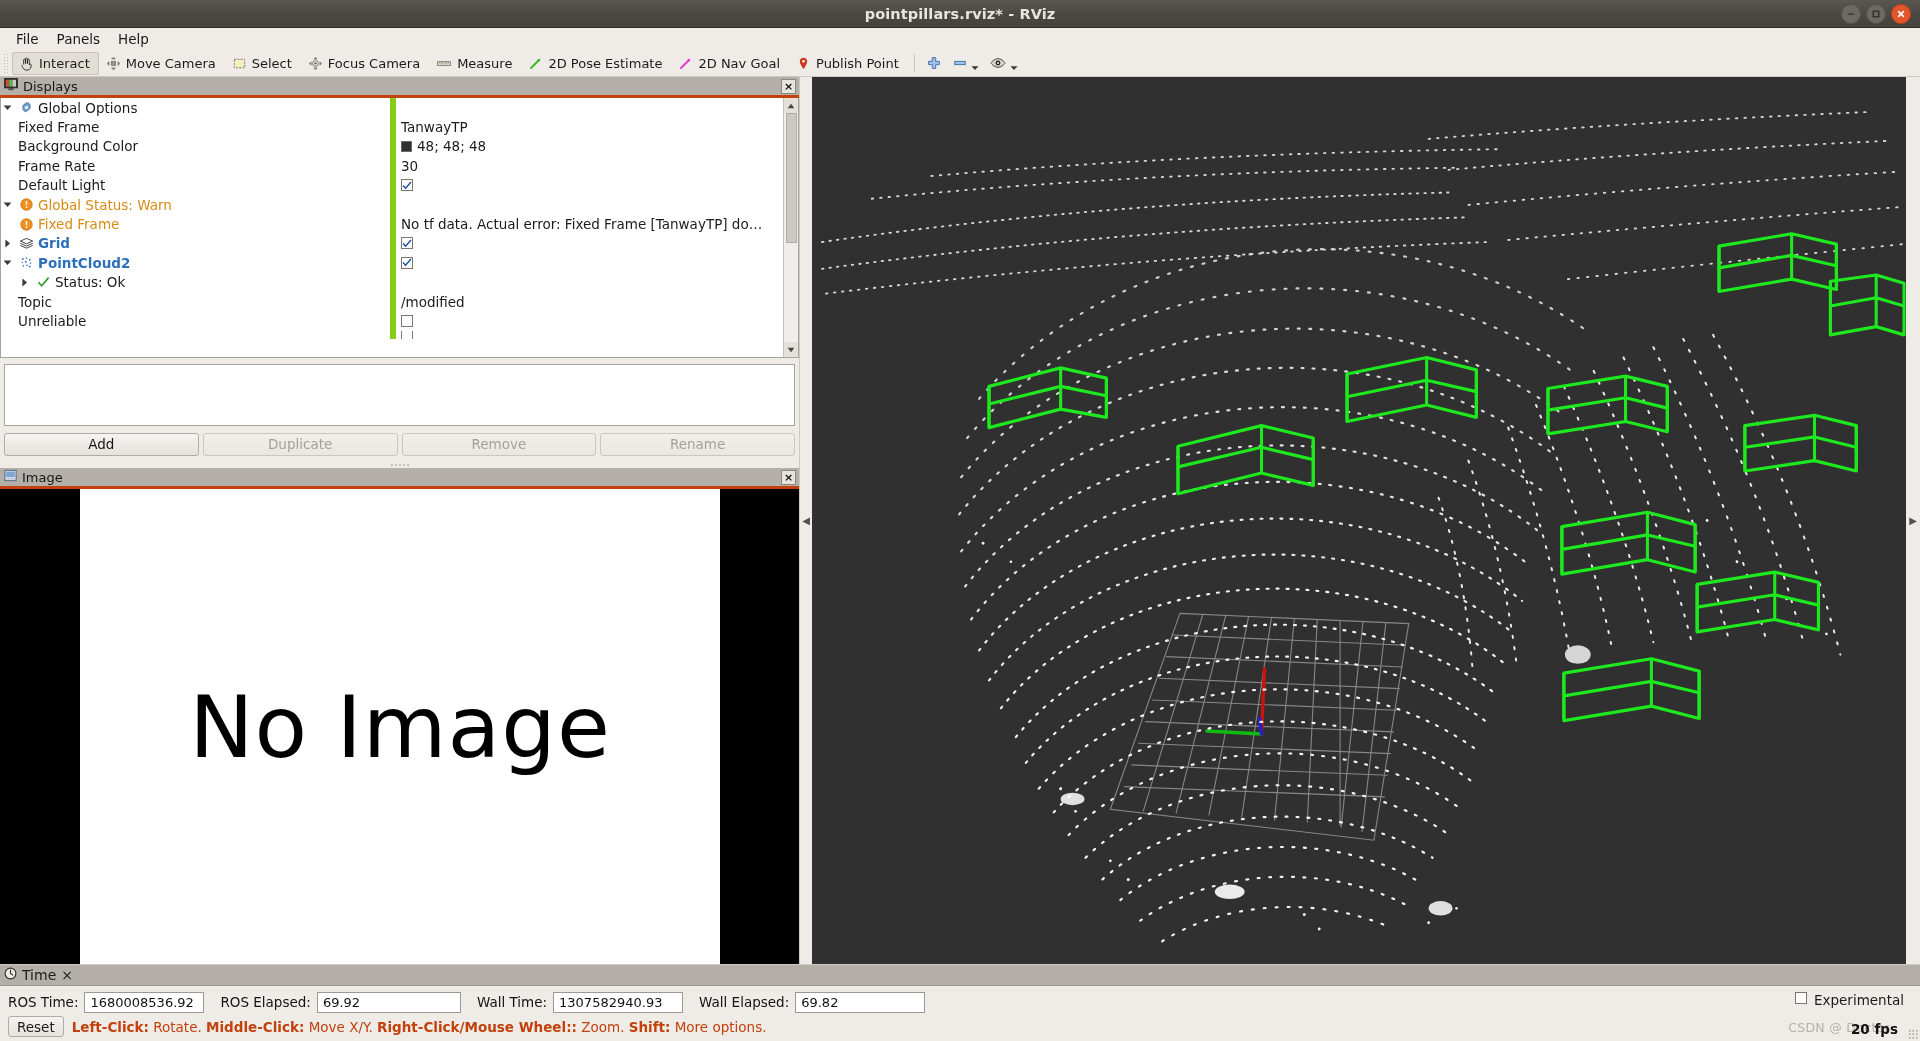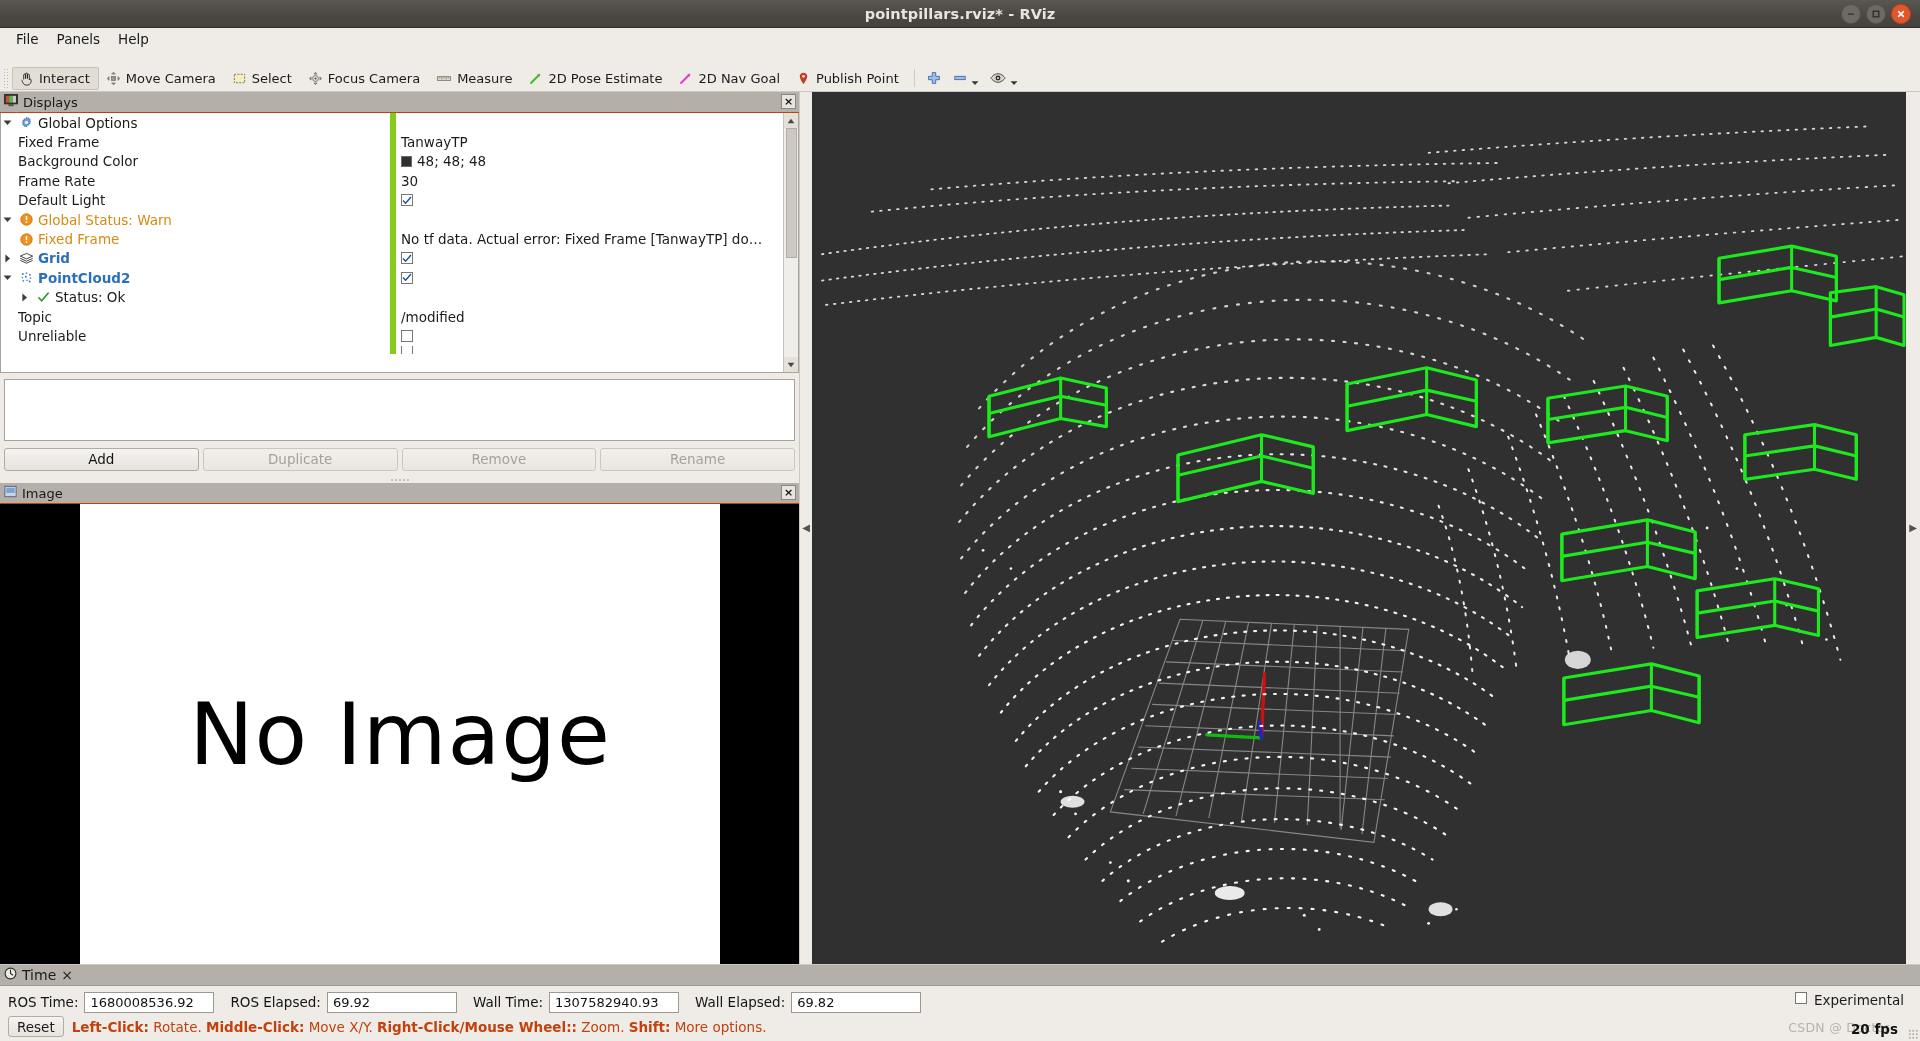--- a/index.html
+++ b/index.html
@@ -31,40 +31,40 @@
   .winbtn.close { background:#e2562c; border-color:#c2421d; }
   .winbtn svg { display:block; }
 
   
   .menubar { height:22px; flex:0 0 22px; display:flex; align-items:center; padding-left:8px; gap:2px;
              background:#efece7; }
   .menuitem { padding:2px 8px; font-size:13.5px; color:#1b1b1b; line-height:16px; }
 
   
   .toolbar { height:27px; flex:0 0 27px; display:flex; align-items:center; gap:0px;
-             background:#efece7; border-bottom:1px solid #cdc9c2; padding-left:3px;margin-top:15px; }
+             background:#efece7; border-bottom:1px solid #cdc9c2; padding-left:3px; }
   .grip { width:7px; height:20px; margin-right:2px;
           background-image: radial-gradient(#b6b2ab 0.8px, transparent 0.9px);
           background-size:3px 3px; opacity:.85; }
   .tbtn { display:flex; align-items:center; gap:5px; padding:2px 8px 2px 6px; height:23px;
           font-size:13px; color:#1b1b1b; border:1px solid transparent; border-radius:2px; white-space:nowrap; }
   .tbtn.active { background:#e2ddd5; border-color:#c8c2b8; }
   .tbtn svg { display:block; flex:0 0 auto; }
   .tsep { width:1px; height:18px; background:#cdc9c2; margin:0 6px; }
   .tbtn.icononly { padding:2px 4px; }
   .caretdown { margin-left:-2px; align-self:flex-end; margin-bottom:1px; }
 
   
   .main { flex:1 1 auto; display:flex; min-height:0; }
   .leftcol { width:800px; flex:0 0 800px; display:flex; flex-direction:column; background:#efece7;
              border-right:1px solid #cdc9c2; }
 
   
   .panelhdr { height:21px; flex:0 0 21px; background:#b4b0a9; display:flex; align-items:center;
-              padding:0 4px; gap:5px; position:relative; border-bottom:1px solid #c2410c; }
+              padding:0 4px; gap:5px; position:relative; border-bottom:3px solid #c2410c; }
   .panelhdr .ptitle { font-size:13px; color:#181818; }
   .panelhdr .pclose { position:absolute; right:3px; top:2px; width:15px; height:15px;
       background:#e7e4de; border:1px solid #8b8780; display:flex; align-items:center; justify-content:center;
       font-size:11px; line-height:1; color:#111; font-weight:bold; }
 
   
   .treewrap { flex:0 0 260px; display:flex; background:#ffffff; border:1px solid #a8a49d; border-top:none;
               position:relative; overflow:hidden; }
   .tree { flex:1 1 auto; position:relative; }
   .trow { display:flex; height:19.4px; align-items:center; font-size:13.5px; }
@@ -757,26 +757,26 @@
           <path d="M7 3.4 V7 L9.4 8.6" stroke="#2f2d2a" stroke-width="1.2" fill="none" stroke-linecap="round"></path>
         </svg>
       </span>
       <span class="ptitle">Time</span>
       <span class="pclose">×</span>
     </div>
 
     <div class="timerow">
       <div class="tfield">
         <label>ROS Time:</label>
-        <div class="tinput" style="width:130px">1680008536.92</div>
+        <div class="tinput" style="width:120px">1680008536.92</div>
       </div>
       <div class="gap"></div>
       <div class="tfield">
         <label>ROS Elapsed:</label>
-        <div class="tinput" style="width:130px">69.92</div>
+        <div class="tinput" style="width:144px">69.92</div>
       </div>
       <div class="gap"></div>
       <div class="tfield">
         <label>Wall Time:</label>
         <div class="tinput" style="width:130px">1307582940.93</div>
       </div>
       <div class="gap"></div>
       <div class="tfield">
         <label>Wall Elapsed:</label>
         <div class="tinput" style="width:130px">69.82</div>

